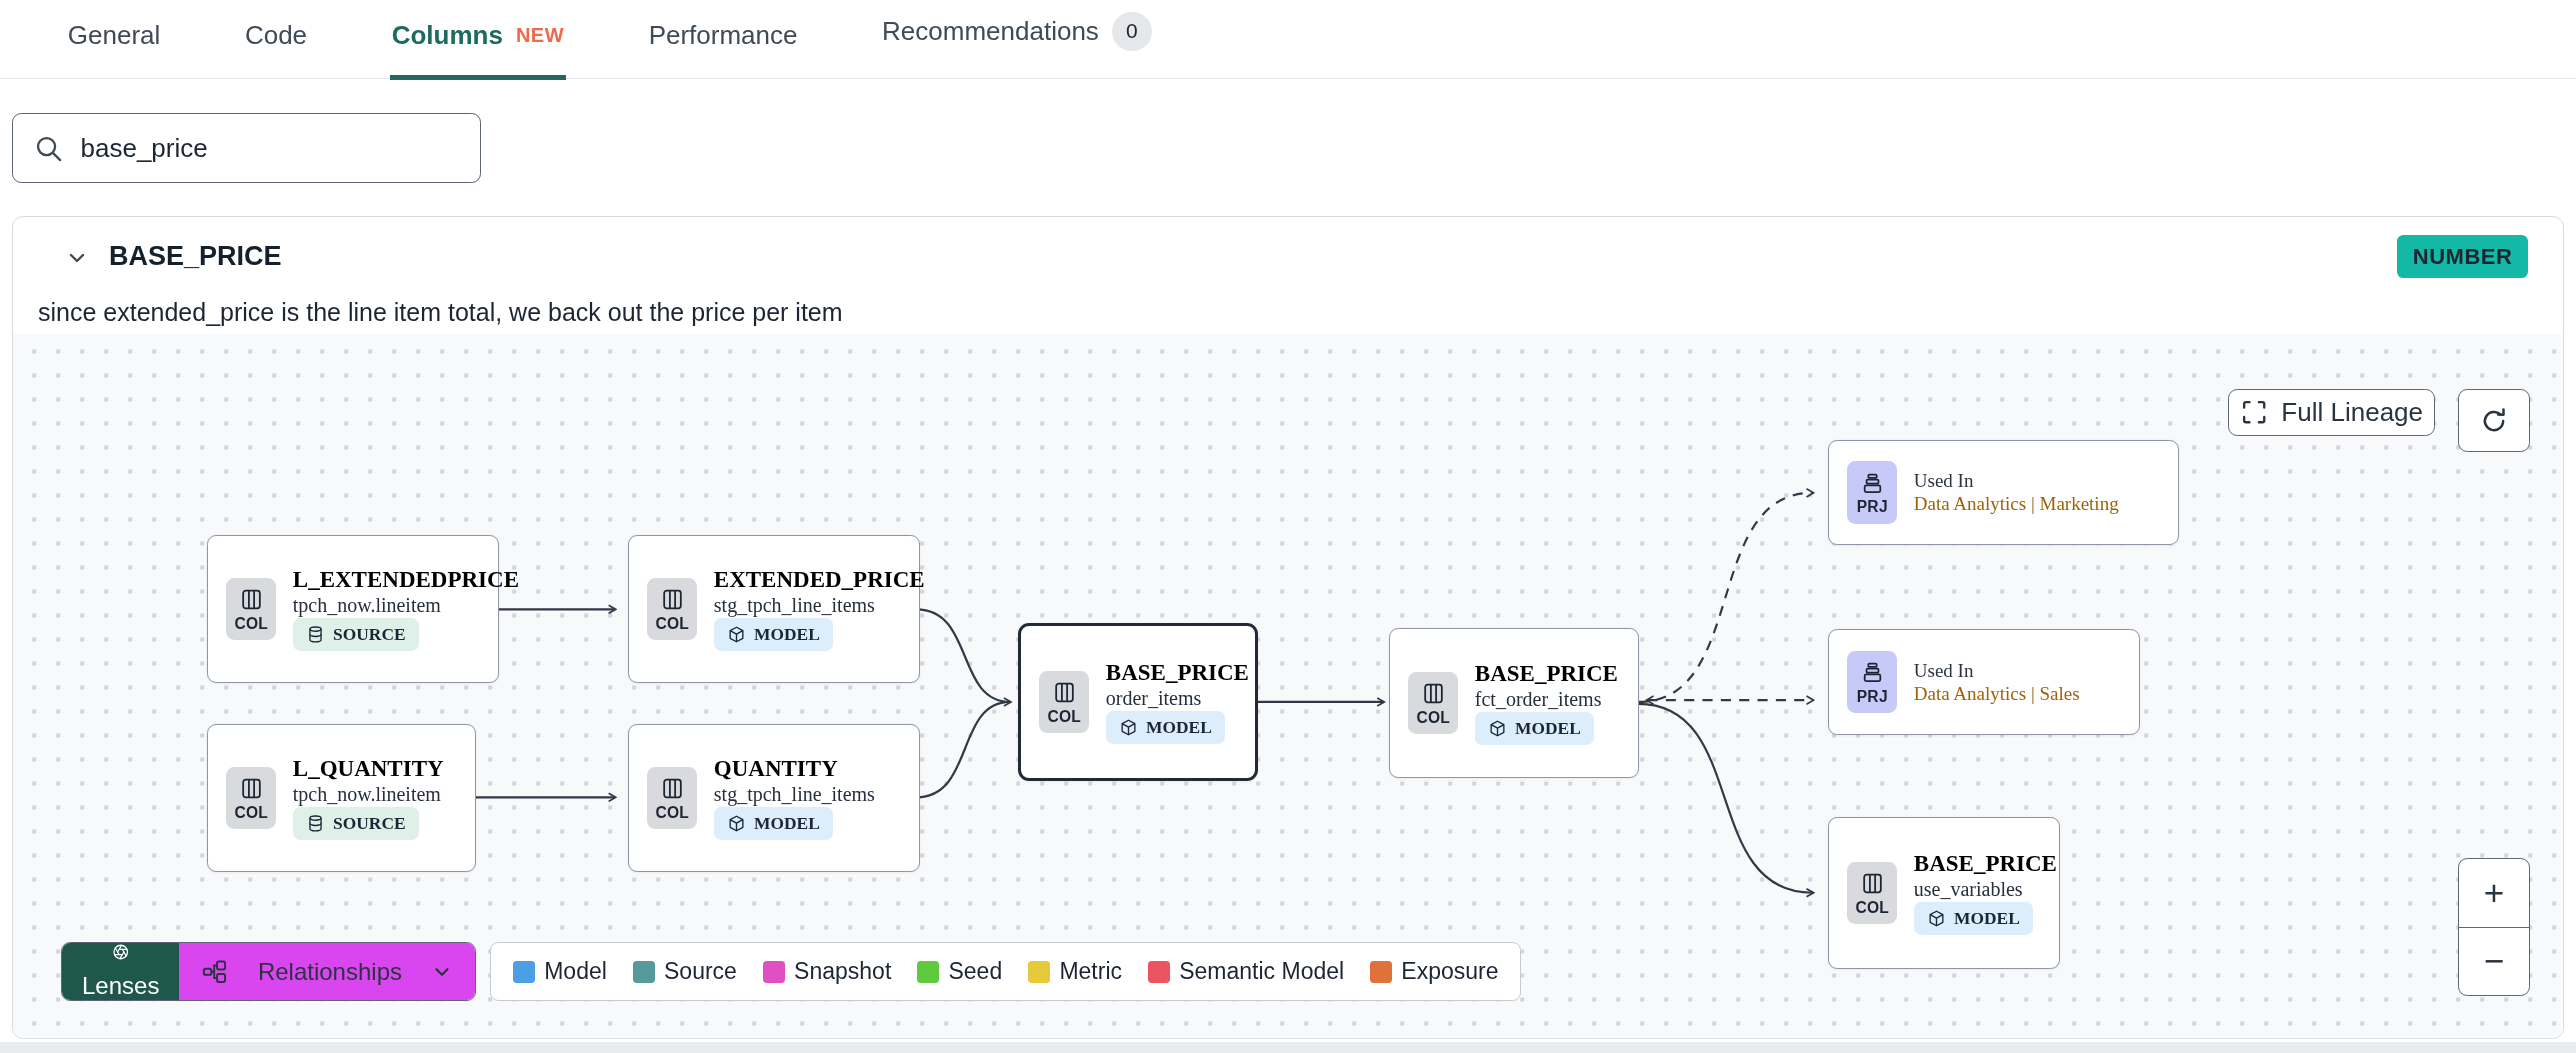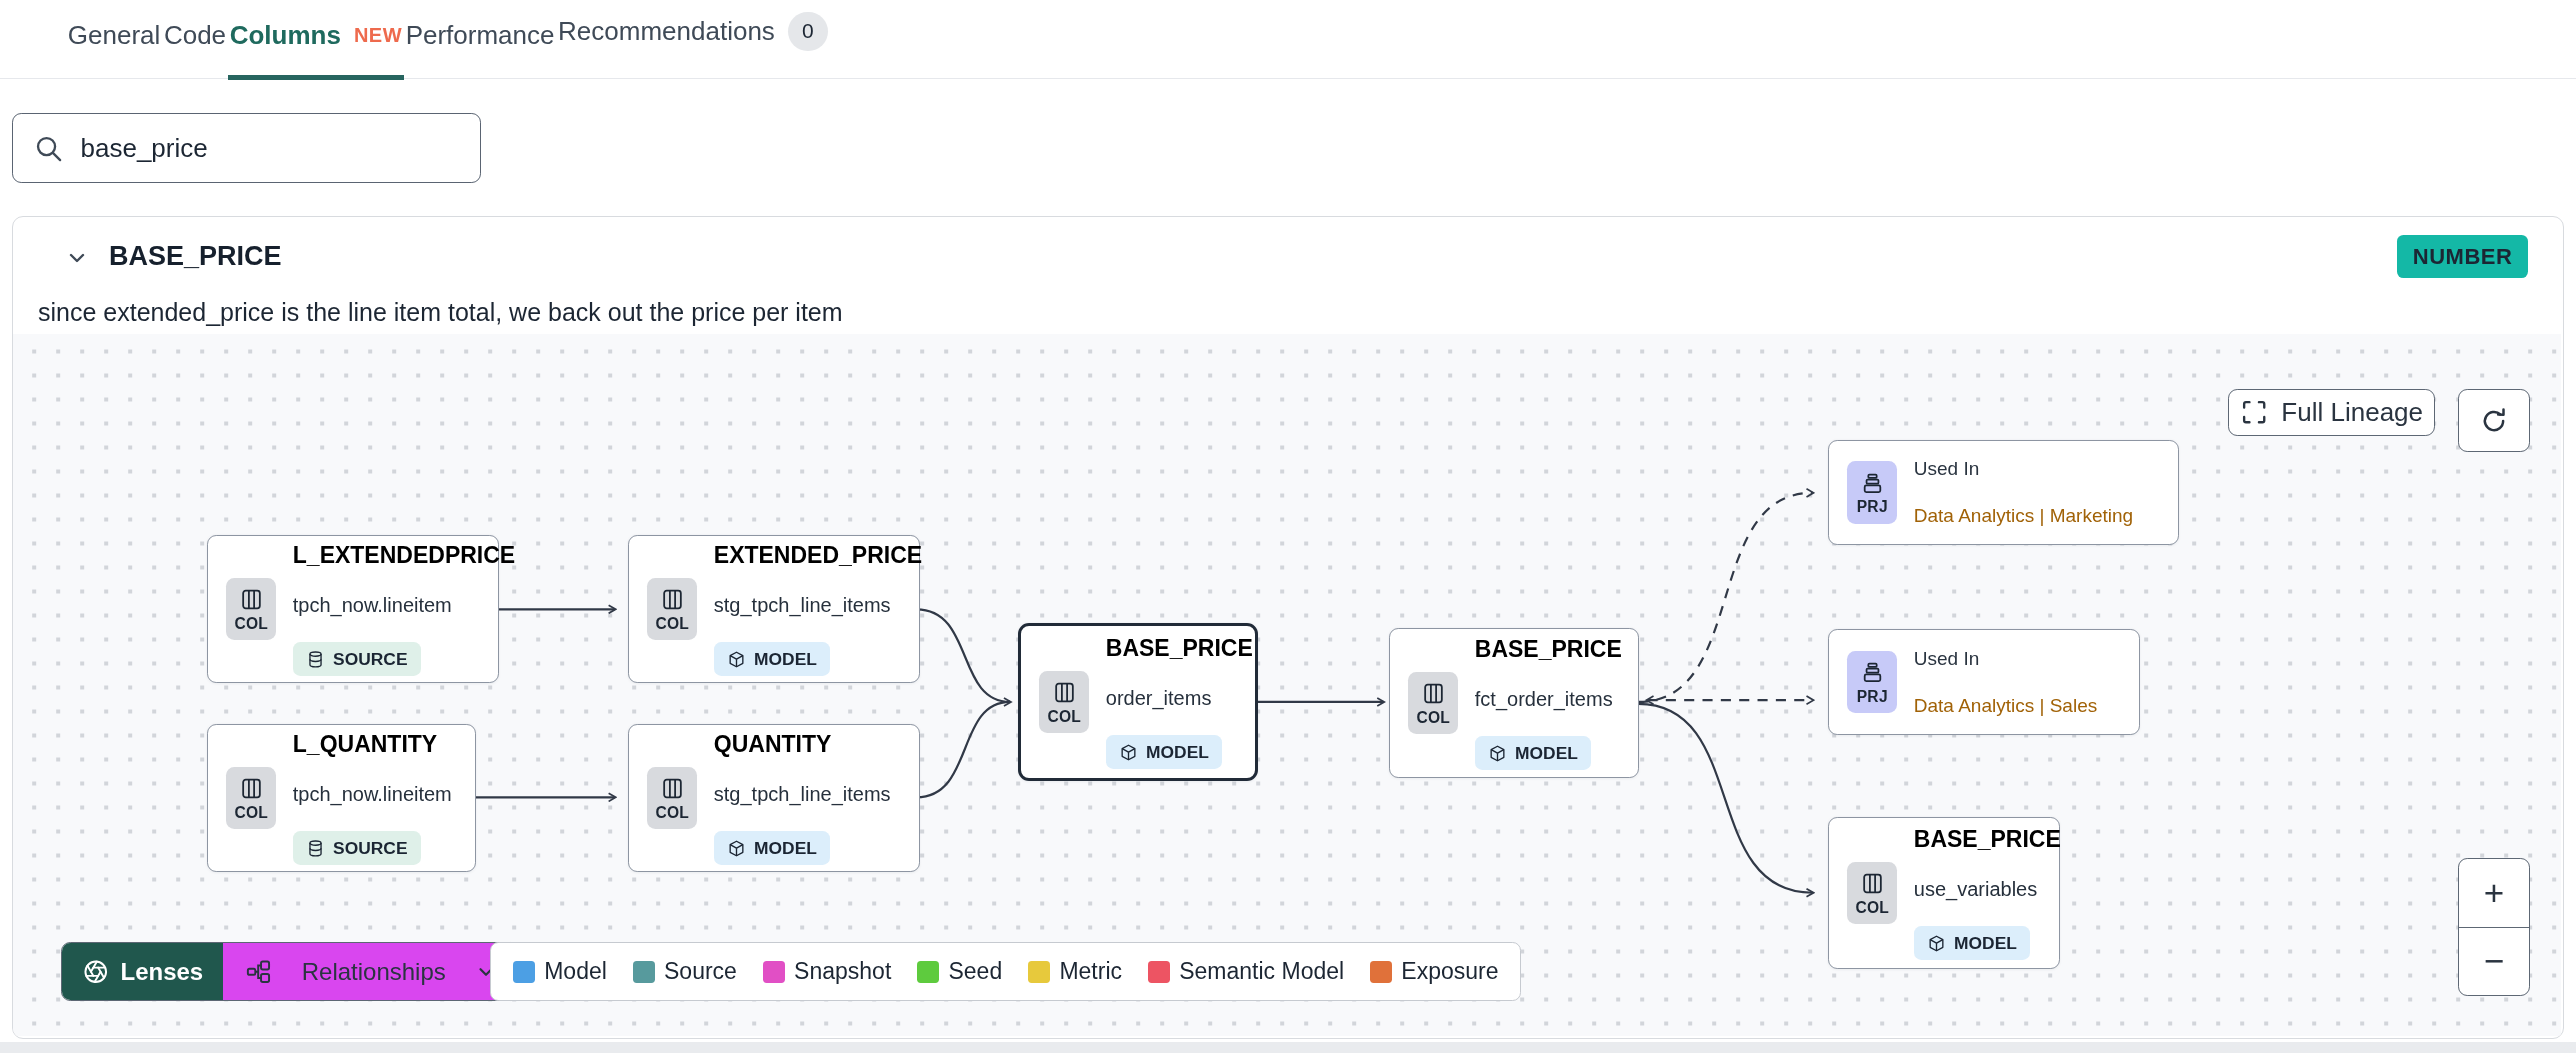--- a/index.html
+++ b/index.html
@@ -7,21 +7,21 @@
   body {
     font-family: "Liberation Sans", "DejaVu Sans", sans-serif;
     background:#ffffff; color:#1c2633; position:relative; overflow:hidden;
   }
   svg { display:block; }
 
   
   .tabbar {
     position:absolute; left:0; top:0; width:2576px; height:79px;
     border-bottom:1.8px solid #e6e8ec;
-    display:flex; align-items:flex-end; padding-left:66px;
+    display:flex; align-items:flex-end; gap:81px; padding-left:66px;
   }
   .tab {
     font-size:26px; color:#3f4a57; font-weight:500; cursor:pointer;
     padding:0 1.8px 24px 1.8px; border-bottom:5.5px solid transparent; margin-bottom:-1.8px;
     display:flex; align-items:center; gap:13px; white-space:nowrap;
   }
   .tab.active { color:#1f6a5e; font-weight:700; border-bottom-color:#27655f; }
   .tab-new { color:#ee6a4d; font-size:20px; font-weight:700; letter-spacing:0.5px; }
   .tab-count {
     background:#e5e7ea; color:#1c2633; font-size:21px; font-weight:500;
@@ -69,21 +69,21 @@
     box-shadow:0 0.9px 2.8px rgba(20,30,45,.06);
   }
   .node.selected { border:3.7px solid #212b38; border-radius:11px; }
   .chip {
     background:#d8dade; border-radius:8.3px; width:50px; padding:9.2px 0 7.3px 0;
     display:flex; flex-direction:column; align-items:center; gap:2.8px; flex:0 0 auto;
     color:#1c2633;
   }
   .chip.prj { background:#c7caf8; }
   .chip span { font-size:15.6px; font-weight:700; letter-spacing:0.3px; }
-  .nbody { display:flex; flex-direction:column; gap:25px; }
+  .nbody { display:flex; flex-direction:column; gap:1px;font-family:Liberation Serif, serif; }
   .ntitle { font-size:23px; font-weight:600; color:#000000; }
   .nsub { font-size:20px; color:#26303c; }
   .nbadge {
     display:inline-flex; align-items:center; gap:8.3px; align-self:flex-start;
     padding:6.4px 13px; border-radius:7.3px; font-size:17.4px; font-weight:700; color:#1b2533;
   }
   .badge-source { background:#dff0e9; }
   .badge-model  { background:#dceefb; }
   .nkicker { font-size:19px; color:#2a3440; }
   .ntitle2 { font-size:19px; font-weight:500; color:#a16207; }
@@ -107,21 +107,21 @@
   }
   .zoomctl .zbtn:first-child { border-bottom:1.8px solid #5d6774; }
 
   
   .lens-group {
     position:absolute; left:48px; top:608px; height:59px; display:flex;
     border-radius:9.2px; overflow:hidden; border:1.8px solid #5d6774; background:#fff;
   }
   .lens-seg {
     background:#20574d; color:#fff; display:flex; align-items:center; gap:11px;
-    padding:0 20px; font-size:24px; font-weight:700; cursor:pointer;
+    padding:0 20px; font-size:24px; font-weight:400; cursor:pointer;flex-direction:column;
   }
   .rel-seg {
     display:flex; align-items:center; gap:29px; padding:0 22px;
     font-size:24px; color:#2a3440; cursor:pointer; background:#d946ef;
   }
   .legend {
     position:absolute; left:477px; top:608px; height:59px;
     background:#fff; border:1.8px solid #c6cad0; border-radius:8.3px;
     display:flex; align-items:center; gap:26px; padding:0 22px;
   }

